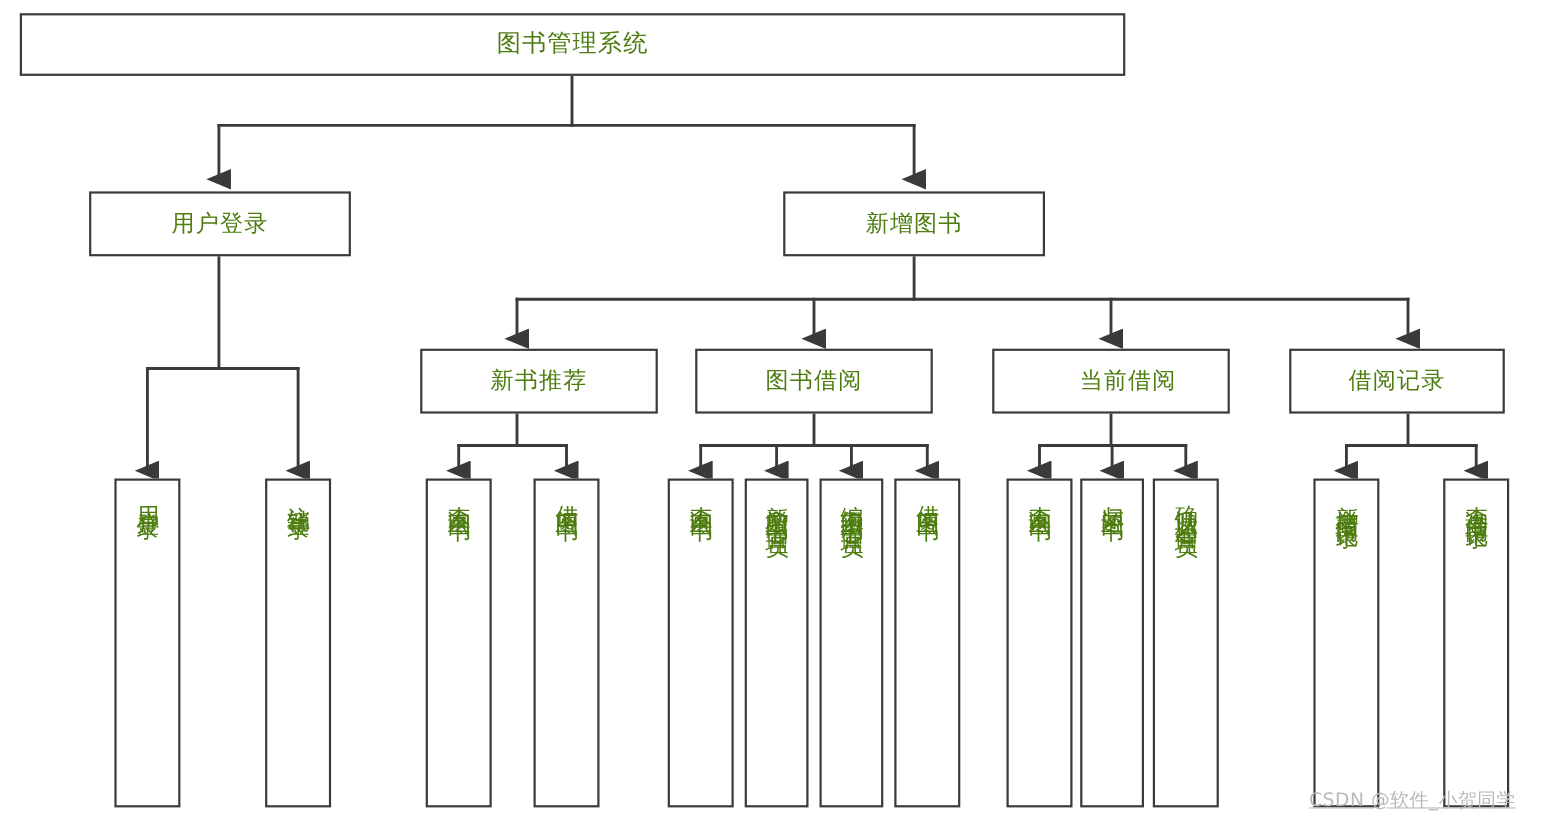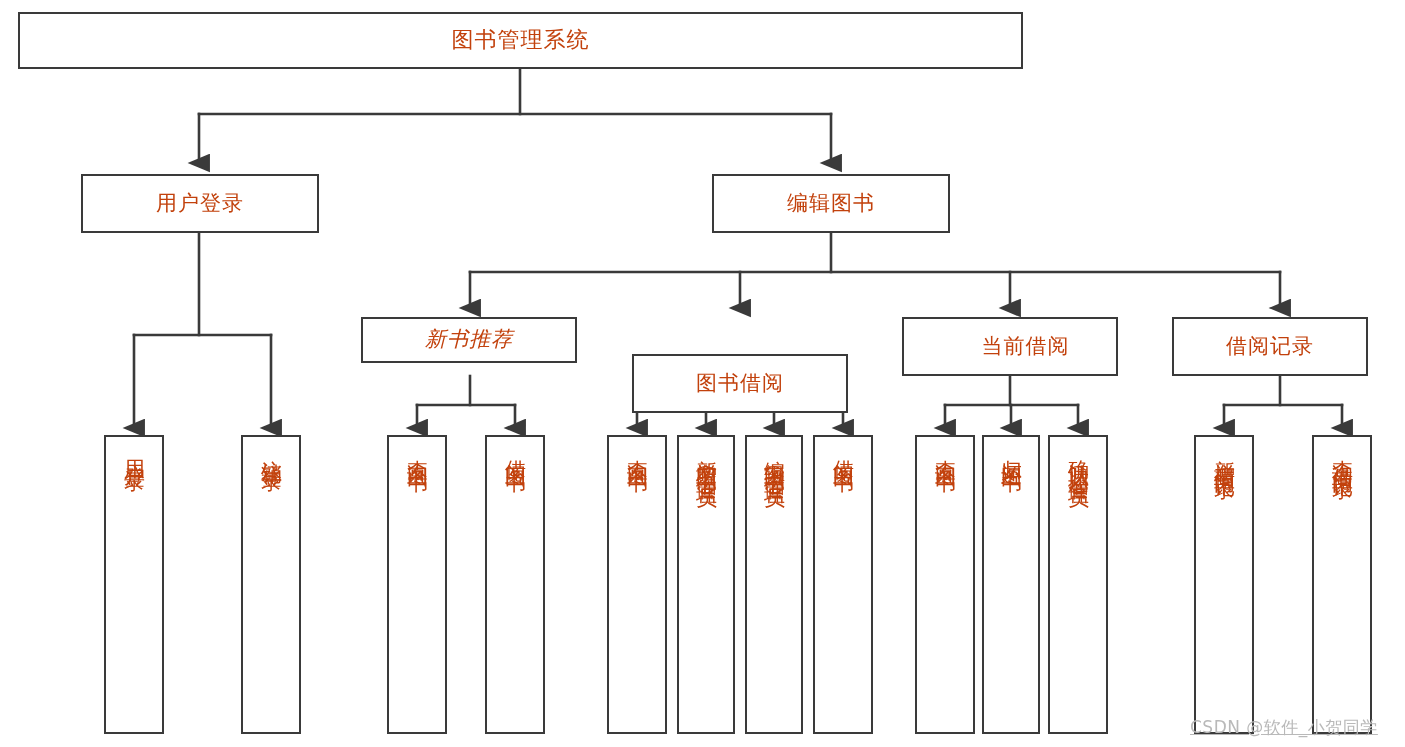--- a/index.html
+++ b/index.html
@@ -25,21 +25,21 @@
     height: 747px;
   }
   .node-box {
     position: absolute;
     box-sizing: border-box;
     border: 2.5px solid #3a3a3a;
     background: #ffffff;
     display: flex;
     align-items: center;
     justify-content: center;
-    color: #c2410c;
+    color: #4d7c0f;
     text-align: right;
   }
   .node-label {
     font-size: 21px;
     letter-spacing: 1px;
     line-height: 1.1;
     white-space: nowrap;
   }
   .node-box.root .node-label { font-size: 22px; }
   .node-box.leaf {
@@ -121,27 +121,27 @@
   </svg>
 
   <div class="node-box root" style="left:18px; top:12px; width:1005px; height:57px;">
     <span class="node-label">图书管理系统</span>
   </div>
 
   <div class="node-box" style="left:81px; top:174px; width:238px; height:59px;">
     <span class="node-label">用户登录</span>
   </div>
   <div class="node-box" style="left:712px; top:174px; width:238px; height:59px;">
-    <span class="node-label">编辑图书</span>
+    <span class="node-label">新增图书</span>
   </div>
 
-  <div class="node-box" style="left:361px; top:317px; width:216px; height:46px;font-style:italic;">
+  <div class="node-box" style="left:382px; top:317px; width:216px; height:59px;">
     <span class="node-label">新书推荐</span>
   </div>
-  <div class="node-box" style="left:632px; top:317px; width:216px; height:59px;margin-top:37px;">
+  <div class="node-box" style="left:632px; top:317px; width:216px; height:59px;">
     <span class="node-label">图书借阅</span>
   </div>
   <div class="node-box" style="left:902px; top:317px; width:216px; height:59px;padding-left:31px;">
     <span class="node-label">当前借阅</span>
   </div>
   <div class="node-box" style="left:1172px; top:317px; width:196px; height:59px;">
     <span class="node-label">借阅记录</span>
   </div>
 
   <div class="node-box leaf" style="left:104px; top:435px; width:60px; height:299px;">

